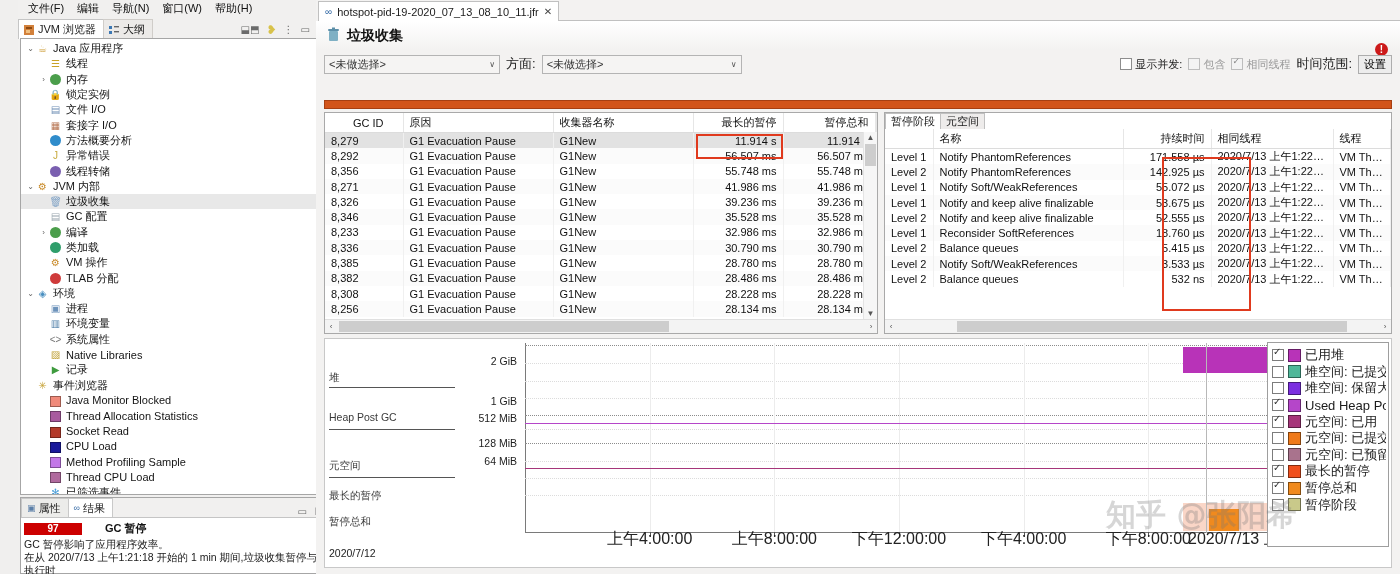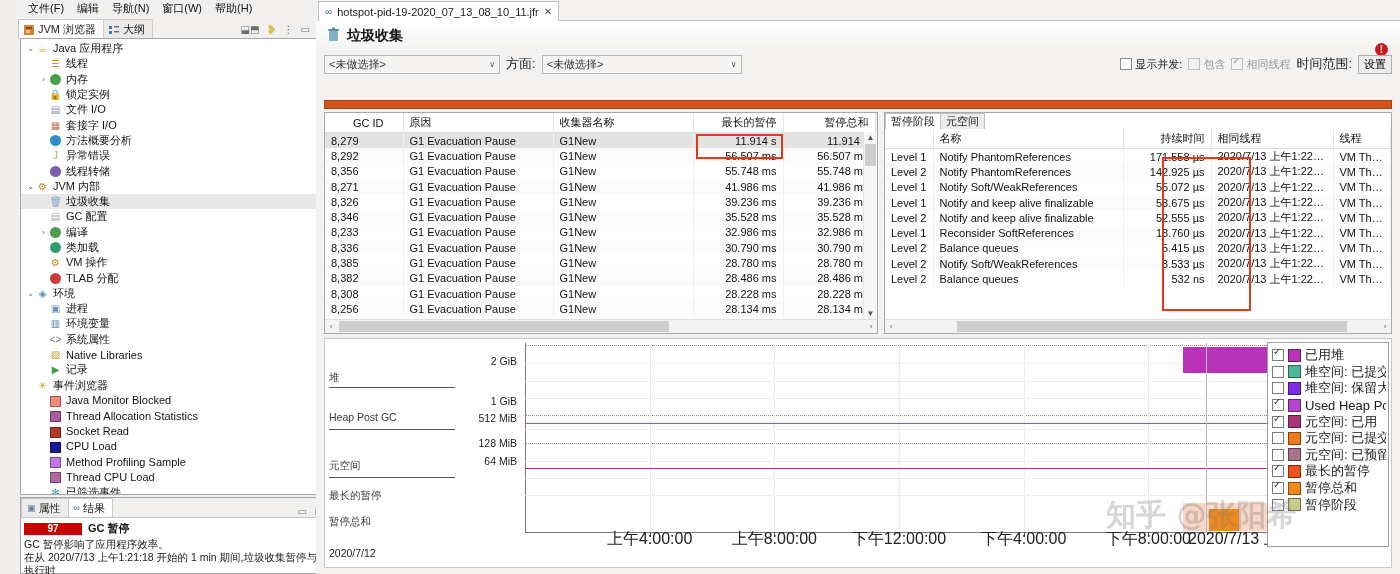--- a/index.html
+++ b/index.html
@@ -45,21 +45,21 @@
   .tscroll .up,.tscroll .dn{height:12px;text-align:center;font-size:8px;color:#555;line-height:12px;}
   .tscroll .thumb{position:absolute;left:1px;width:10px;top:38px;height:300px;background:#cdcdcd;}
 
   .bottom-left{position:absolute;left:2px;top:497px;width:310px;height:75px;background:#fff;border:1px solid #a6a6a6;}
   .bl-tabs{display:flex;align-items:flex-end;height:19px;background:#f1f0ef;border-bottom:1px solid #c5c5c5;}
   .bl-tab{display:flex;align-items:center;gap:3px;height:18px;padding:0 7px 0 5px;font-size:11px;
           border:1px solid #c9c9c9;border-bottom:none;background:#ececea;margin-right:-1px;}
   .bl-tab.active{background:#ffffff;}
   .bl-icons{margin-left:auto;display:flex;gap:8px;padding-right:7px;font-size:10px;color:#6b6b6b;}
   .bl-body{padding:3px 4px 0 3px;position:relative;height:54px;overflow:hidden;}
-  .score-row{display:flex;align-items:center;gap:6px;margin-bottom:2px;}
+  .score-row{display:flex;align-items:center;gap:23px;margin-bottom:2px;}
   .score-badge{background:#cc0000;color:#fff;font-size:10px;font-weight:bold;width:58px;height:12px;
                display:flex;align-items:center;justify-content:center;}
   .score-title{font-size:11px;font-weight:bold;color:#111;}
   .bl-text{font-size:10.5px;line-height:13px;color:#1a1a1a;}
   .bl-scroll{position:absolute;right:0;top:0;width:11px;height:100%;background:#f6f6f6;border-left:1px solid #e0e0e0;}
   .bl-scroll .up{text-align:center;font-size:8px;color:#555;line-height:12px;}
 
   
   .editor{position:absolute;left:316px;top:0;width:1084px;height:574px;background:#f3f2f1;}
 

